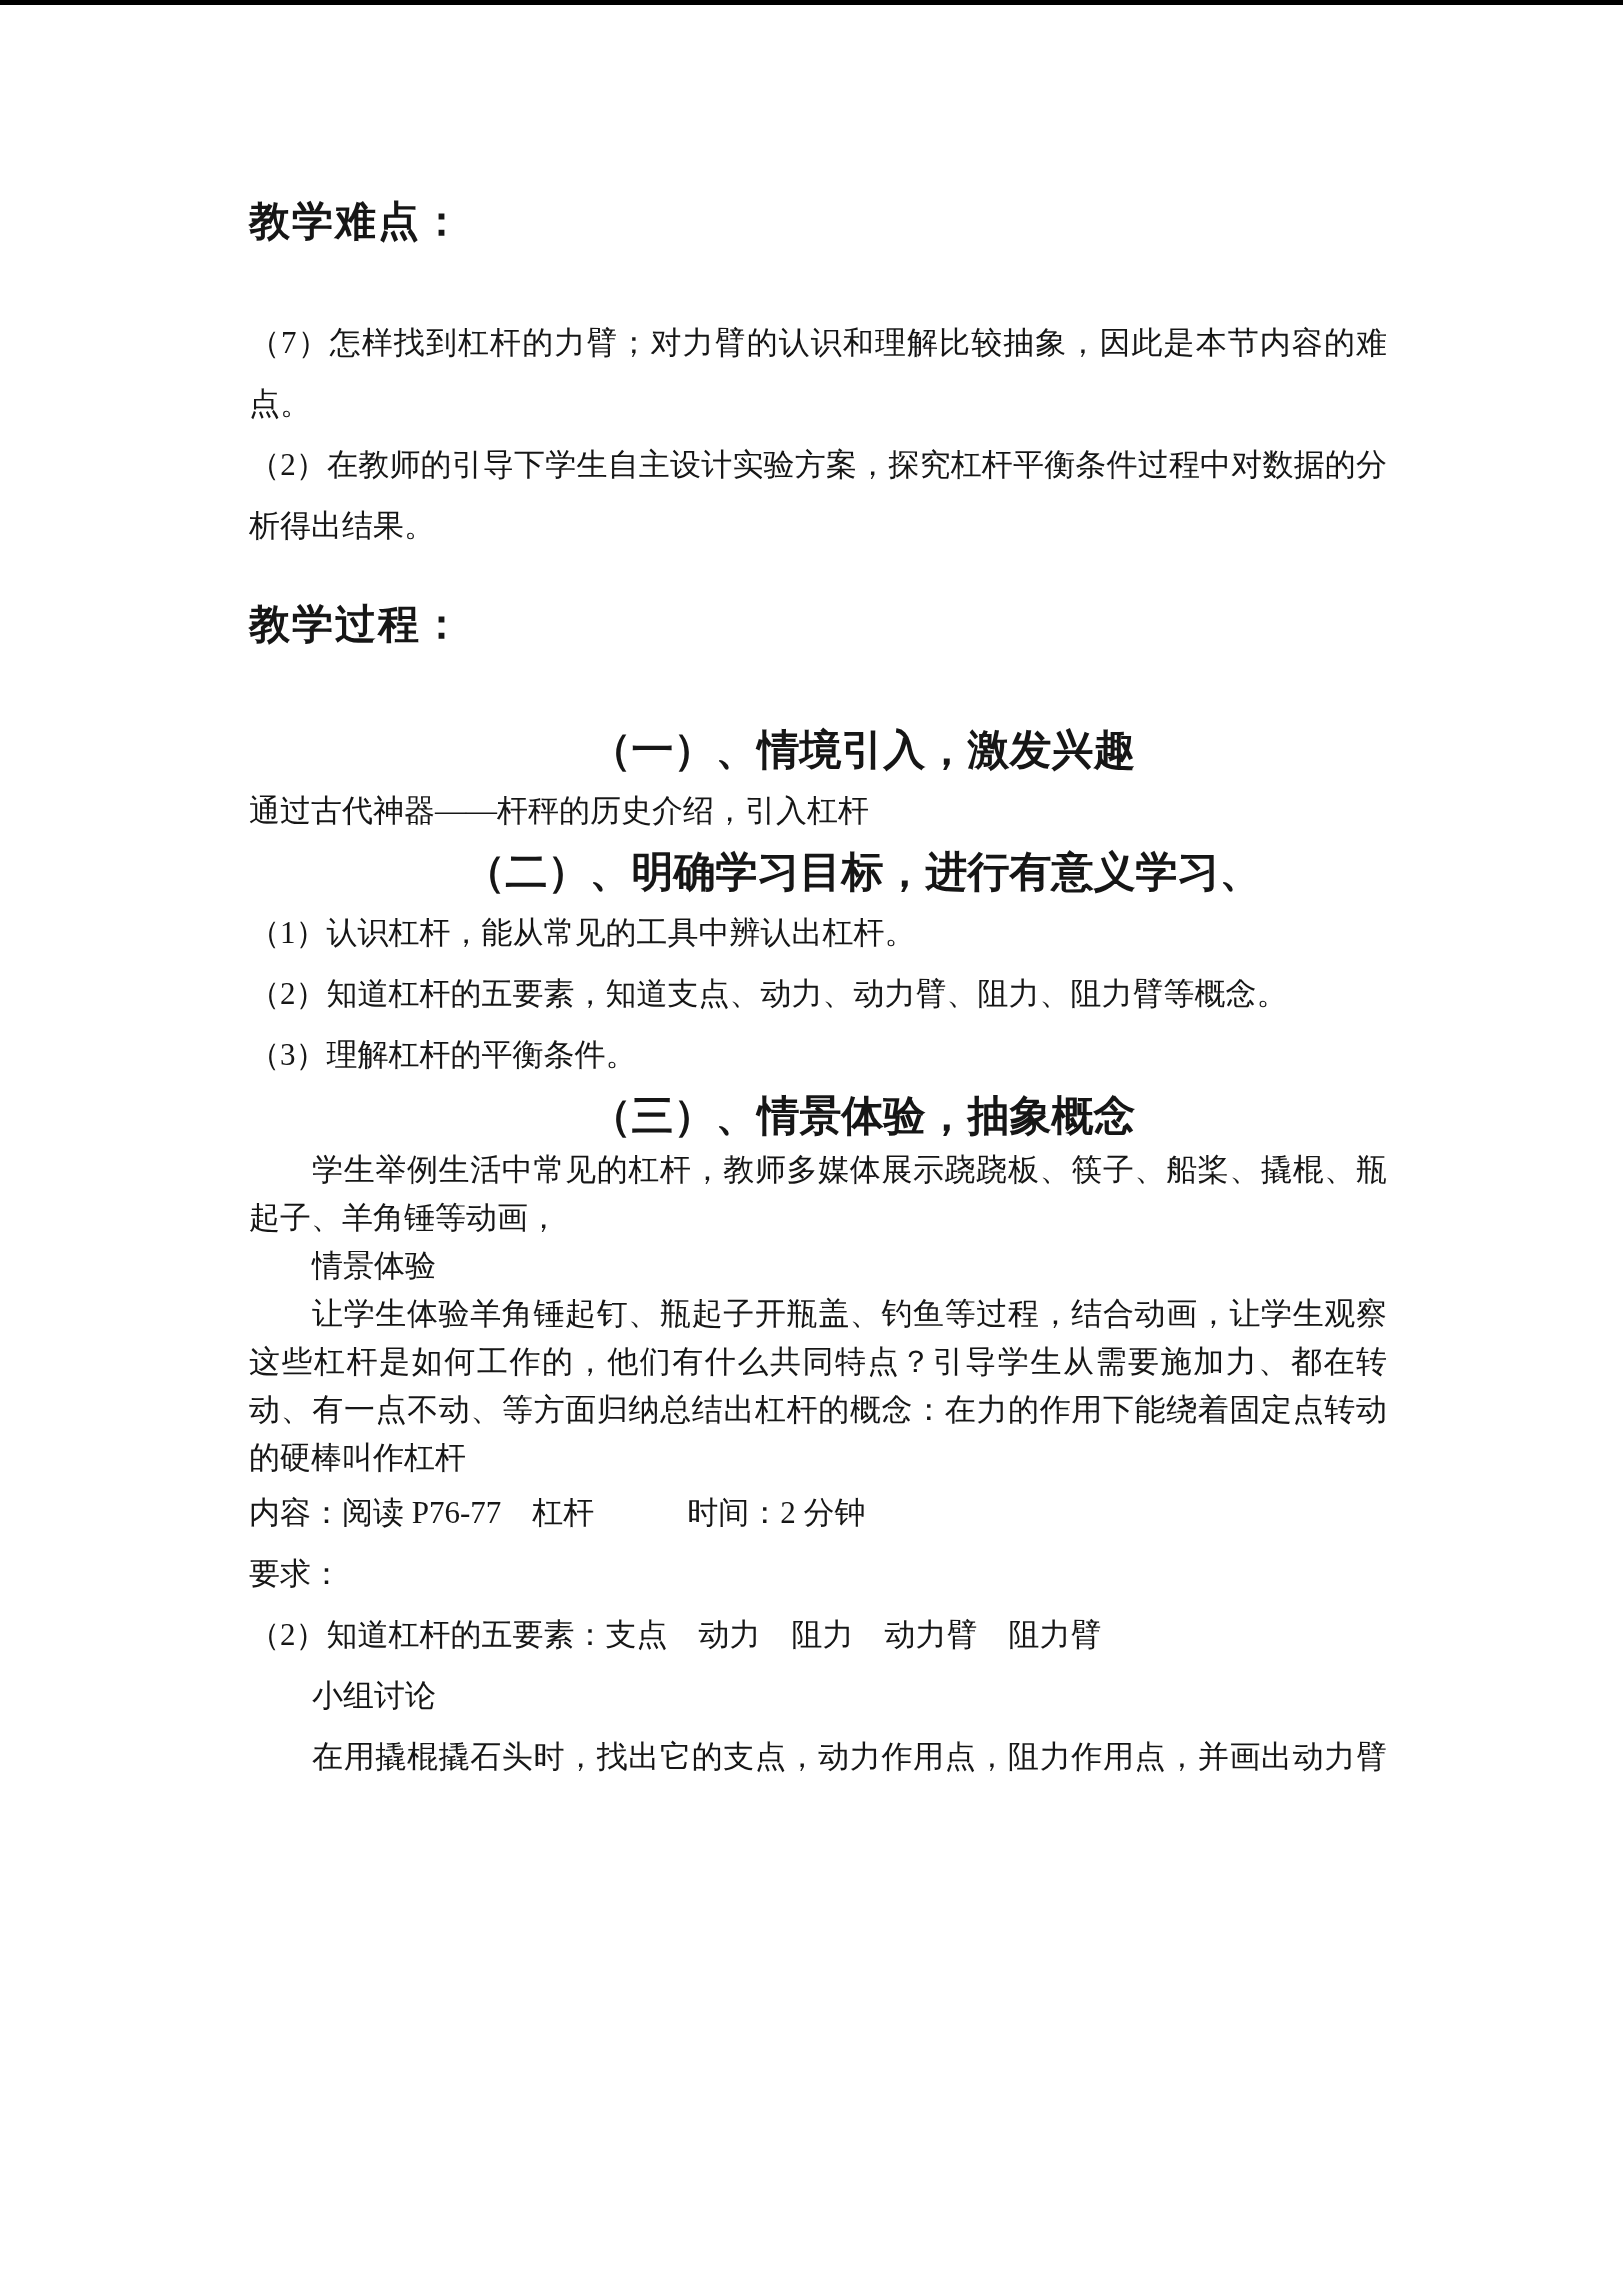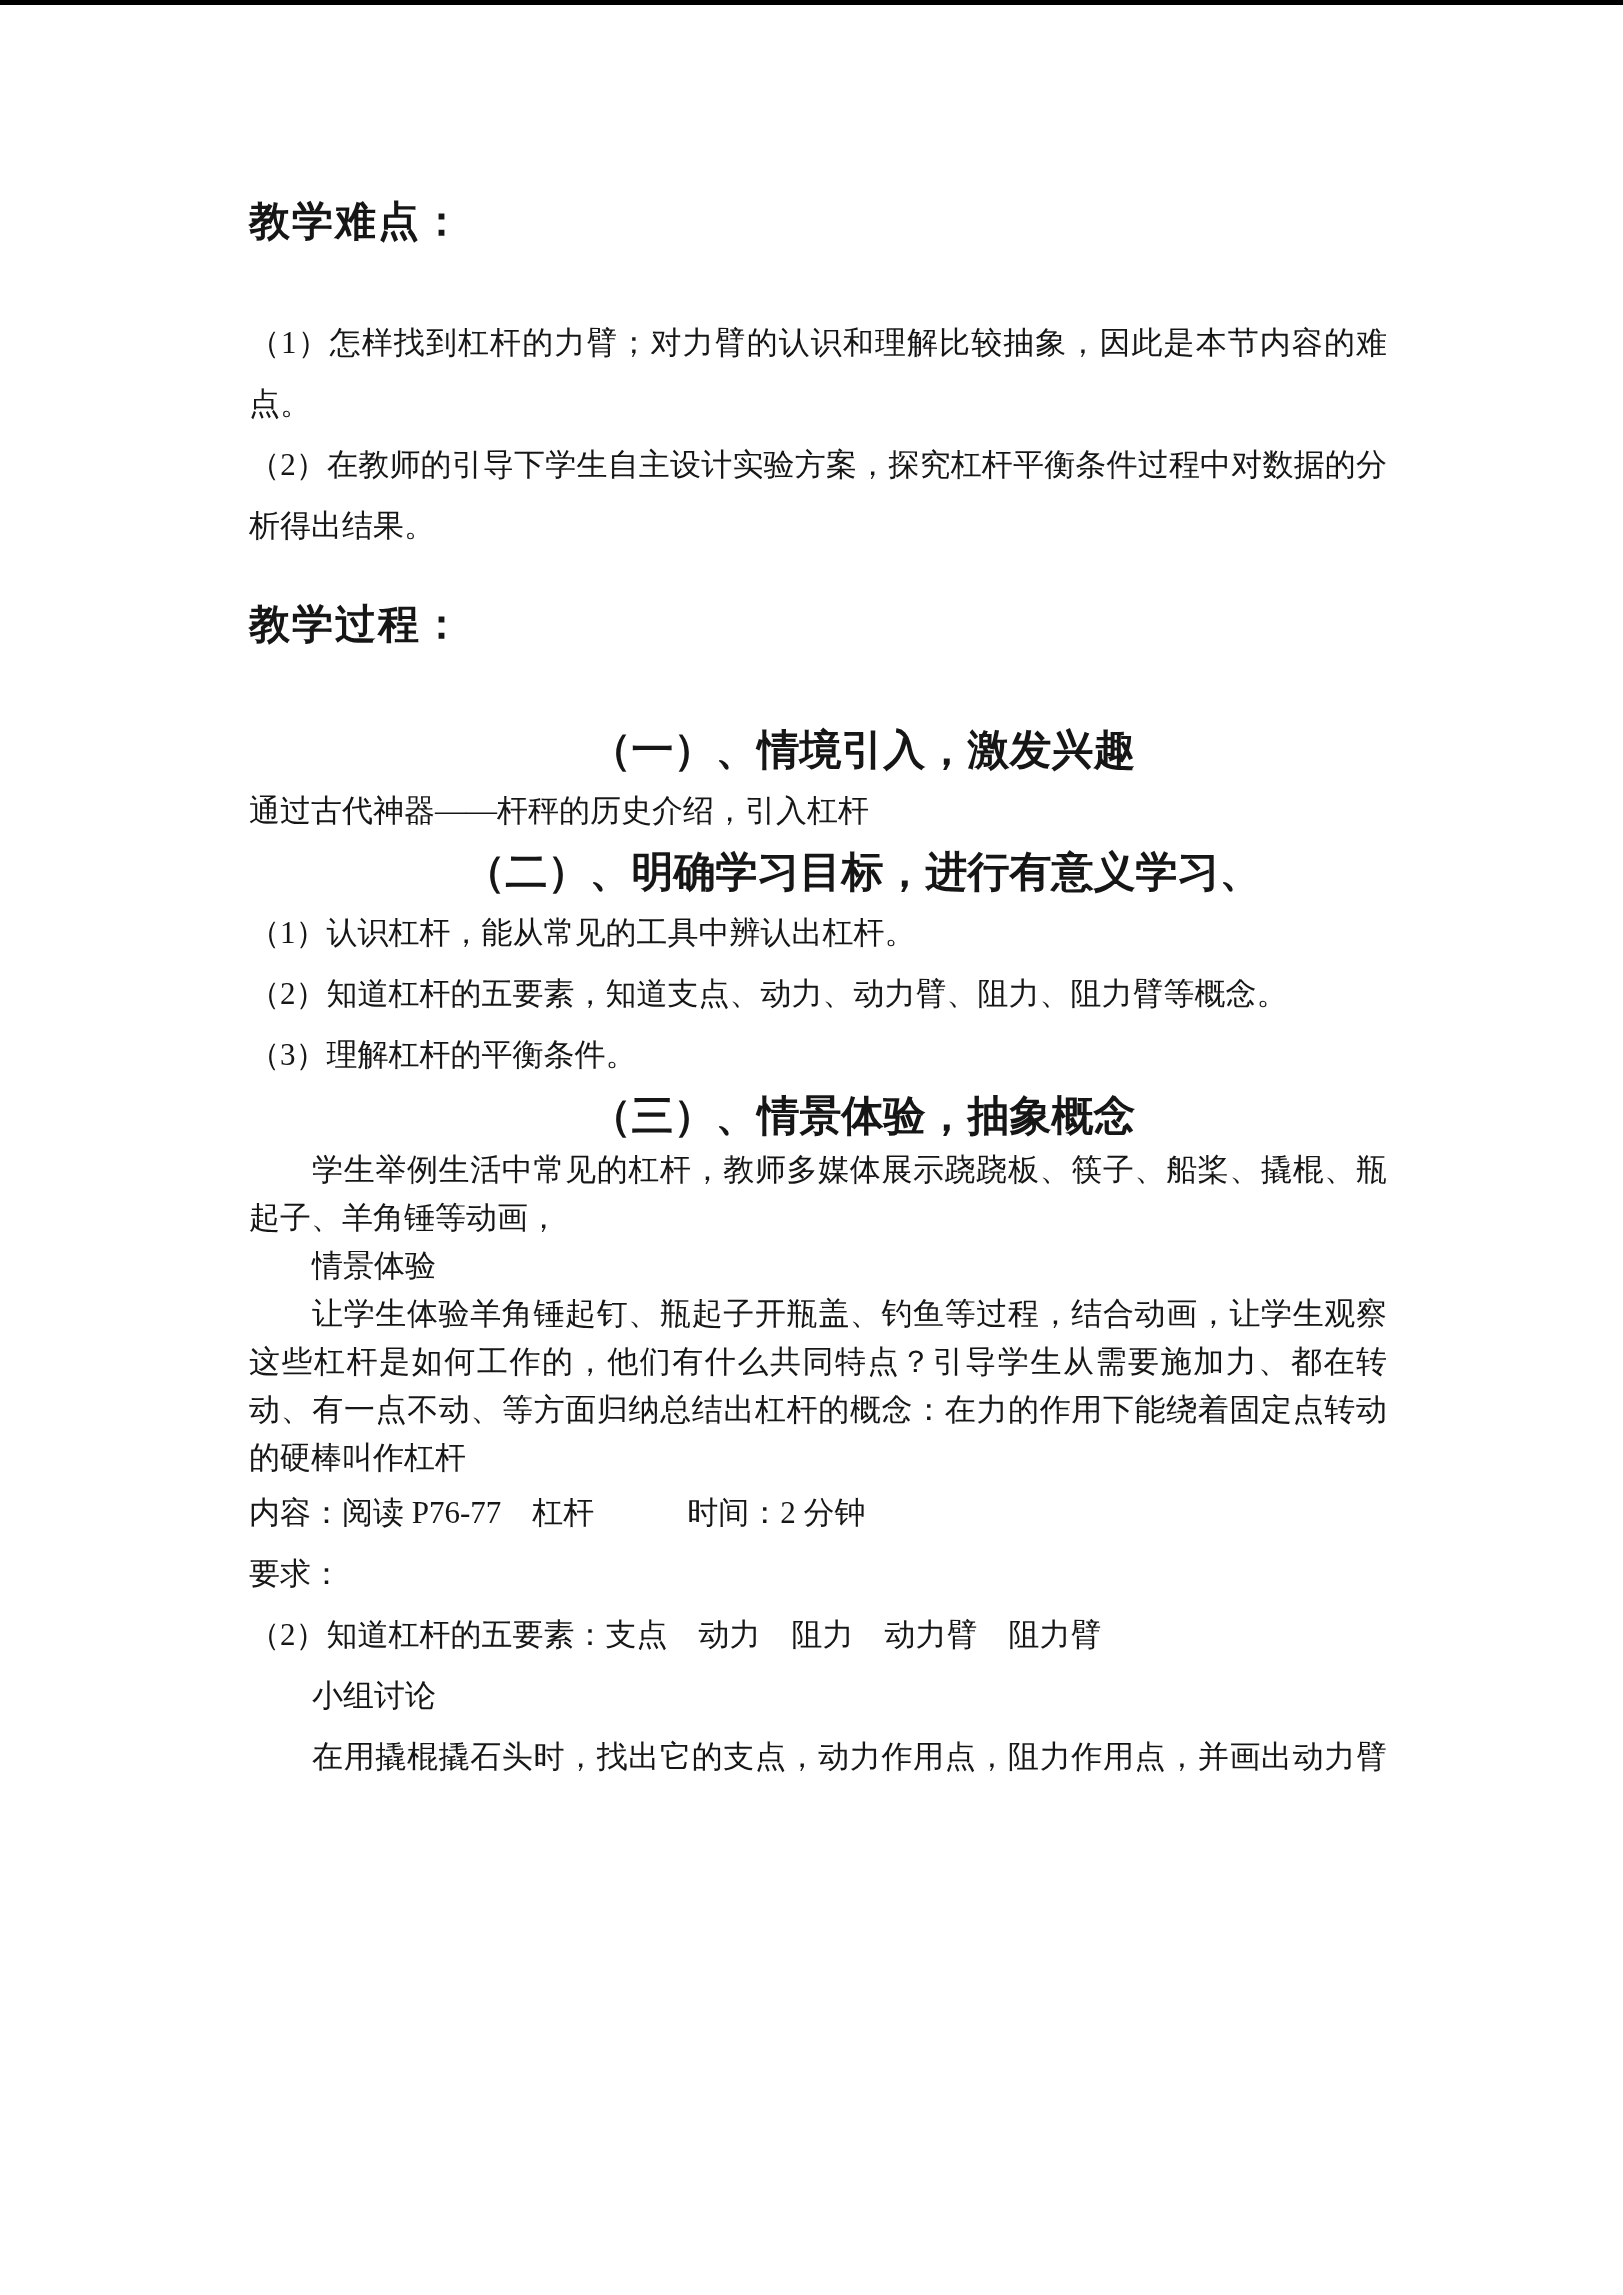--- a/index.html
+++ b/index.html
@@ -63,21 +63,21 @@
 </head>
 <body>
 
 <div class="page">
   <div class="edge-artifact"></div>
 
   <div class="content">
 
     <div class="h1">教学难点：</div>
 
-    <p class="body first">（1）怎样找到杠杆的力臂；对力臂的认识和理解比较抽象，因此是本节内容的难点。</p>
+    <p class="body first">（7）怎样找到杠杆的力臂；对力臂的认识和理解比较抽象，因此是本节内容的难点。</p>
     <p class="body">（2）在教师的引导下学生自主设计实验方案，探究杠杆平衡条件过程中对数据的分析得出结果。</p>
 
     <div class="h1 gap-top">教学过程：</div>
 
     <div class="subhead big-gap">（一）、情境引入，激发兴趣</div>
     <p class="body noj">通过古代神器——杆秤的历史介绍，引入杠杆</p>
 
     <div class="subhead">（二）、明确学习目标，进行有意义学习、</div>
     <p class="body noj">（1）认识杠杆，能从常见的工具中辨认出杠杆。</p>
     <p class="body noj">（2）知道杠杆的五要素，知道支点、动力、动力臂、阻力、阻力臂等概念。</p>

